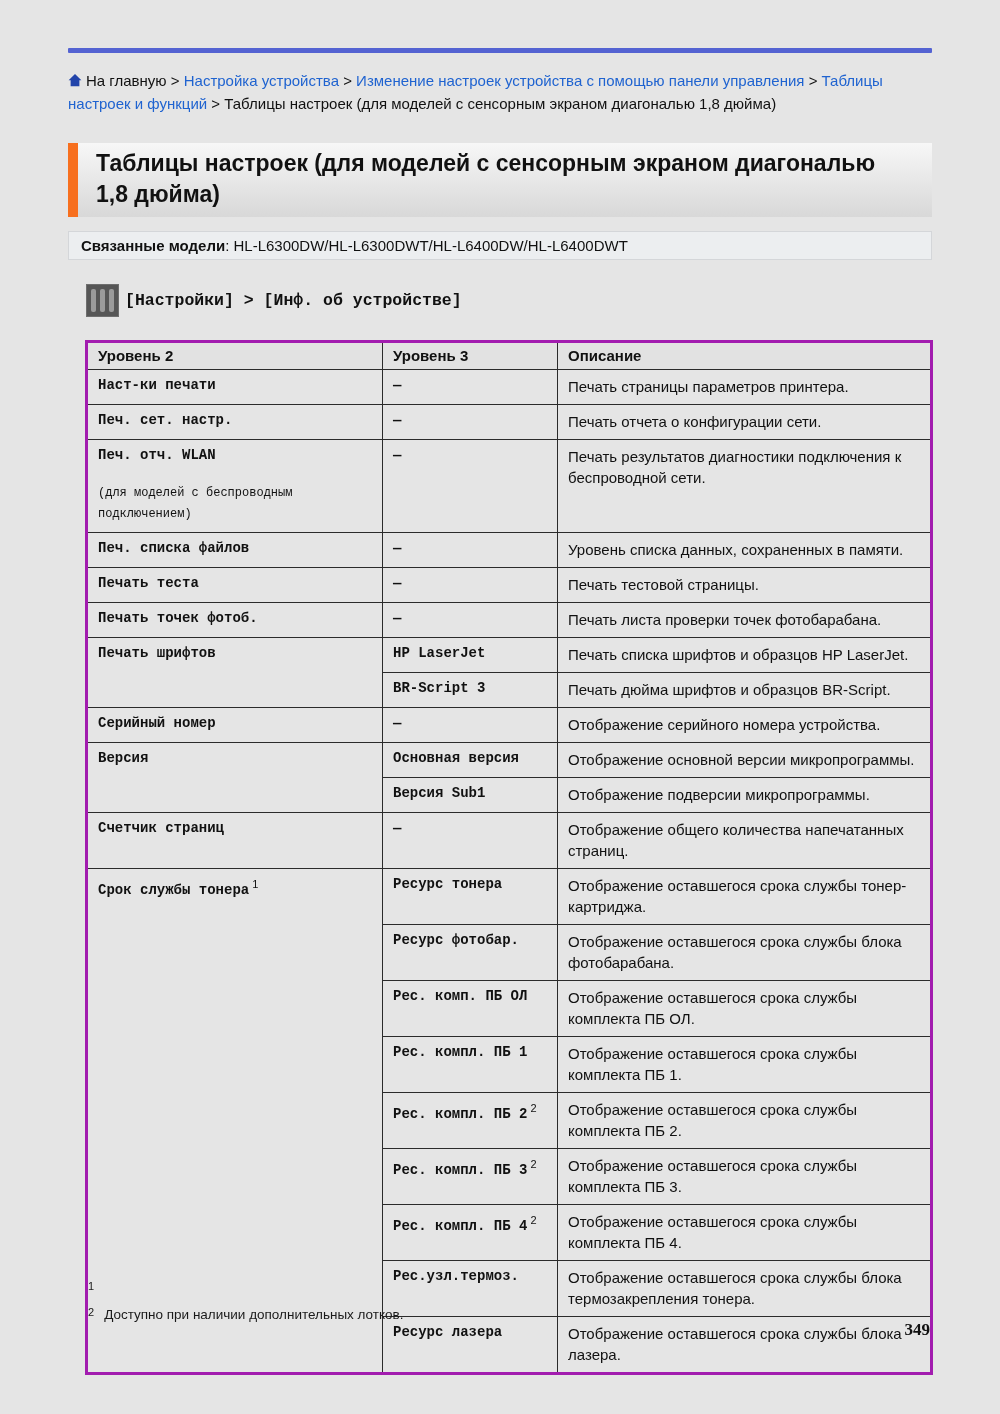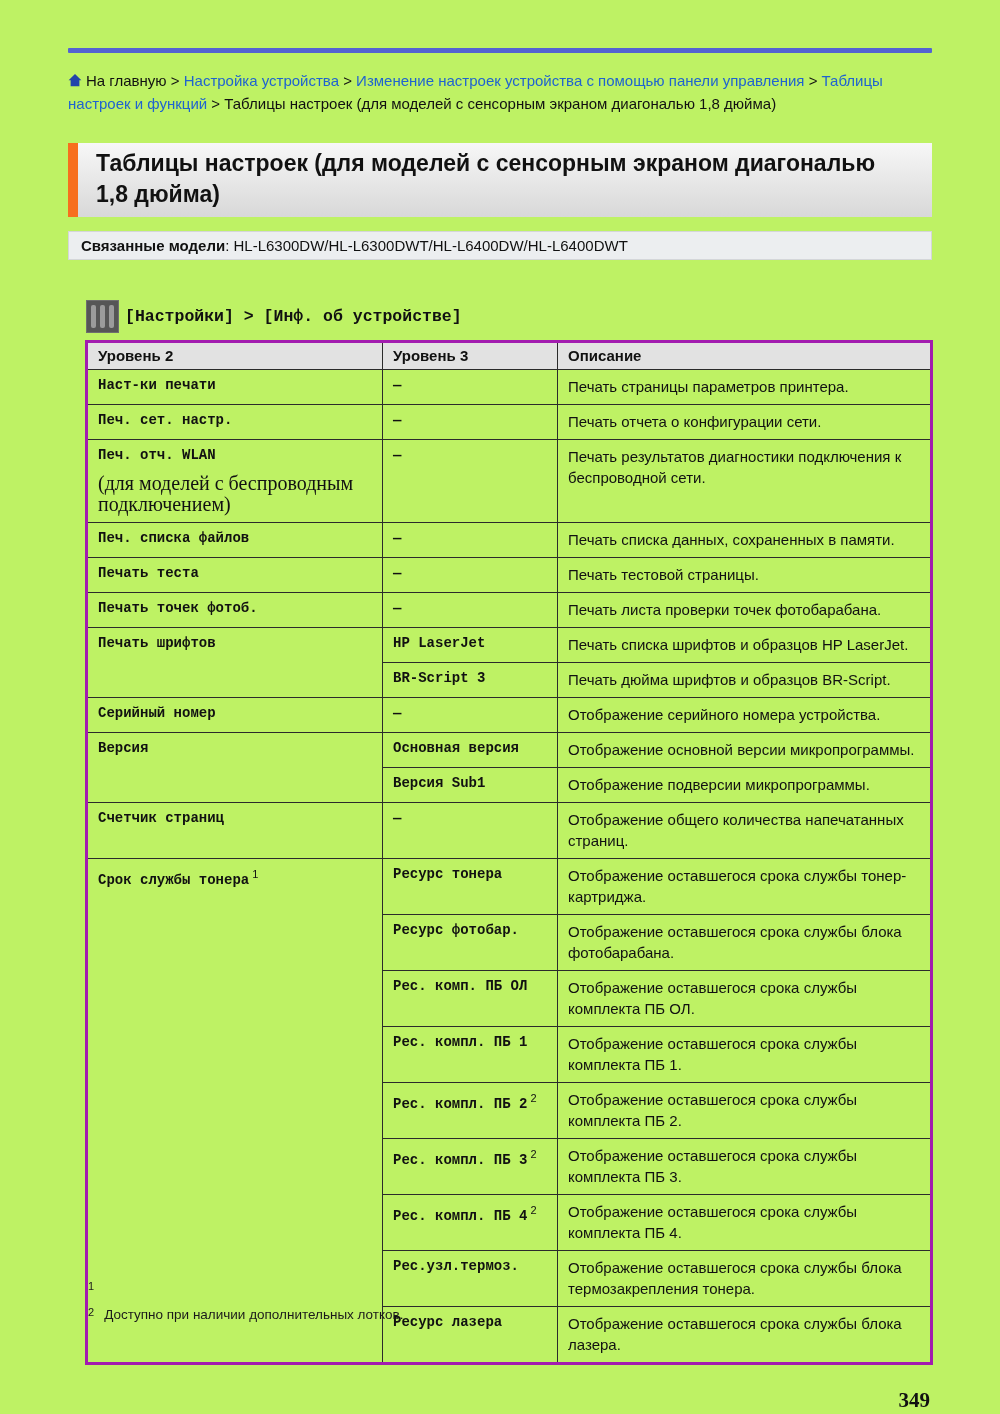--- a/index.html
+++ b/index.html
@@ -1,21 +1,21 @@
 <!DOCTYPE html>
 <html><head>
 <meta charset="utf-8">
 <style>
   * { margin: 0; padding: 0; box-sizing: border-box; }
   body { background: #ffffff; }
   .page {
     position: relative;
     width: 1000px;
     height: 1414px;
-    background: #bef264;
+    background: #e5e5e5;
     font-family: "Liberation Sans", sans-serif;
     color: #1a1a1a;
     overflow: hidden;
   }
   .top-rule {
     position: absolute;
     left: 68px; right: 68px; top: 48px;
     height: 5px;
     background: #5463d2;
     border-radius: 1px;
@@ -49,21 +49,21 @@
     width: 864px;
     background: #eceef0;
     border: 1px solid #d4d6d9;
     padding: 5px 12px;
     font-size: 15px;
     color: #111111;
   }
   .related b { font-weight: bold; }
   .menu-path {
     position: absolute;
-    left: 86px; top: 300px;
+    left: 86px; top: 284px;
     display: flex;
     align-items: center;
     gap: 6px;
   }
   .settings-icon {
     width: 33px; height: 33px;
     background: #565656;
     border: 1px solid #6e6e6e;
     display: flex;
     justify-content: center;
@@ -112,25 +112,25 @@
     line-height: 19px;
     color: #111111;
   }
   td.c3 {
     font-family: "Liberation Sans", sans-serif;
     font-size: 15px;
     line-height: 21px;
     color: #111111;
   }
   td .sub {
-    font-family: Liberation Serif, serif;
+    font-family: Liberation Mono, monospace;
     font-weight: normal;
-    font-size: 20px;
+    font-size: 12px;
     line-height: 21px;
-    margin-top: 8px;
+    margin-top: 18px;
   }
   td sup.fn {
     font-family: "Liberation Sans", sans-serif;
     font-weight: normal;
     font-size: 11px;
     vertical-align: 6px;
     margin-left: 3px;
   }
   .watermark {
     position: absolute;
@@ -157,24 +157,24 @@
   .footnote .num {
     font-size: 11px;
     vertical-align: super;
     margin-right: 10px;
     position: relative;
     top: -3px;
     flex: none;
   }
   .page-number {
     position: absolute;
-    right: 70px; top: 1388px;
+    right: 70px; top: 1320px;
     font-family: "Liberation Serif", serif;
     font-weight: bold;
-    font-size: 21px;
+    font-size: 17px;
     color: #111111;
     text-align: right;
   }
 </style>
 </head>
 <body>
 
 <div class="page">
 
   <div class="top-rule"></div>
@@ -221,21 +221,21 @@
           <td class="c3">Печать отчета о конфигурации сети.</td>
         </tr>
         <tr>
           <td class="c1 mono"><span>Печ. отч. WLAN</span><div class="sub">(для моделей с беспроводным подключением)</div></td>
           <td class="c2 mono"><span>—</span></td>
           <td class="c3">Печать результатов диагностики подключения к беспроводной сети.</td>
         </tr>
         <tr>
           <td class="c1 mono"><span>Печ. списка файлов</span></td>
           <td class="c2 mono"><span>—</span></td>
-          <td class="c3">Печать списка данных, сохраненных в памяти.</td>
+          <td class="c3">Уровень списка данных, сохраненных в памяти.</td>
         </tr>
         <tr>
           <td class="c1 mono"><span>Печать теста</span></td>
           <td class="c2 mono"><span>—</span></td>
           <td class="c3">Печать тестовой страницы.</td>
         </tr>
         <tr>
           <td class="c1 mono"><span>Печать точек фотоб.</span></td>
           <td class="c2 mono"><span>—</span></td>
           <td class="c3">Печать листа проверки точек фотобарабана.</td>

